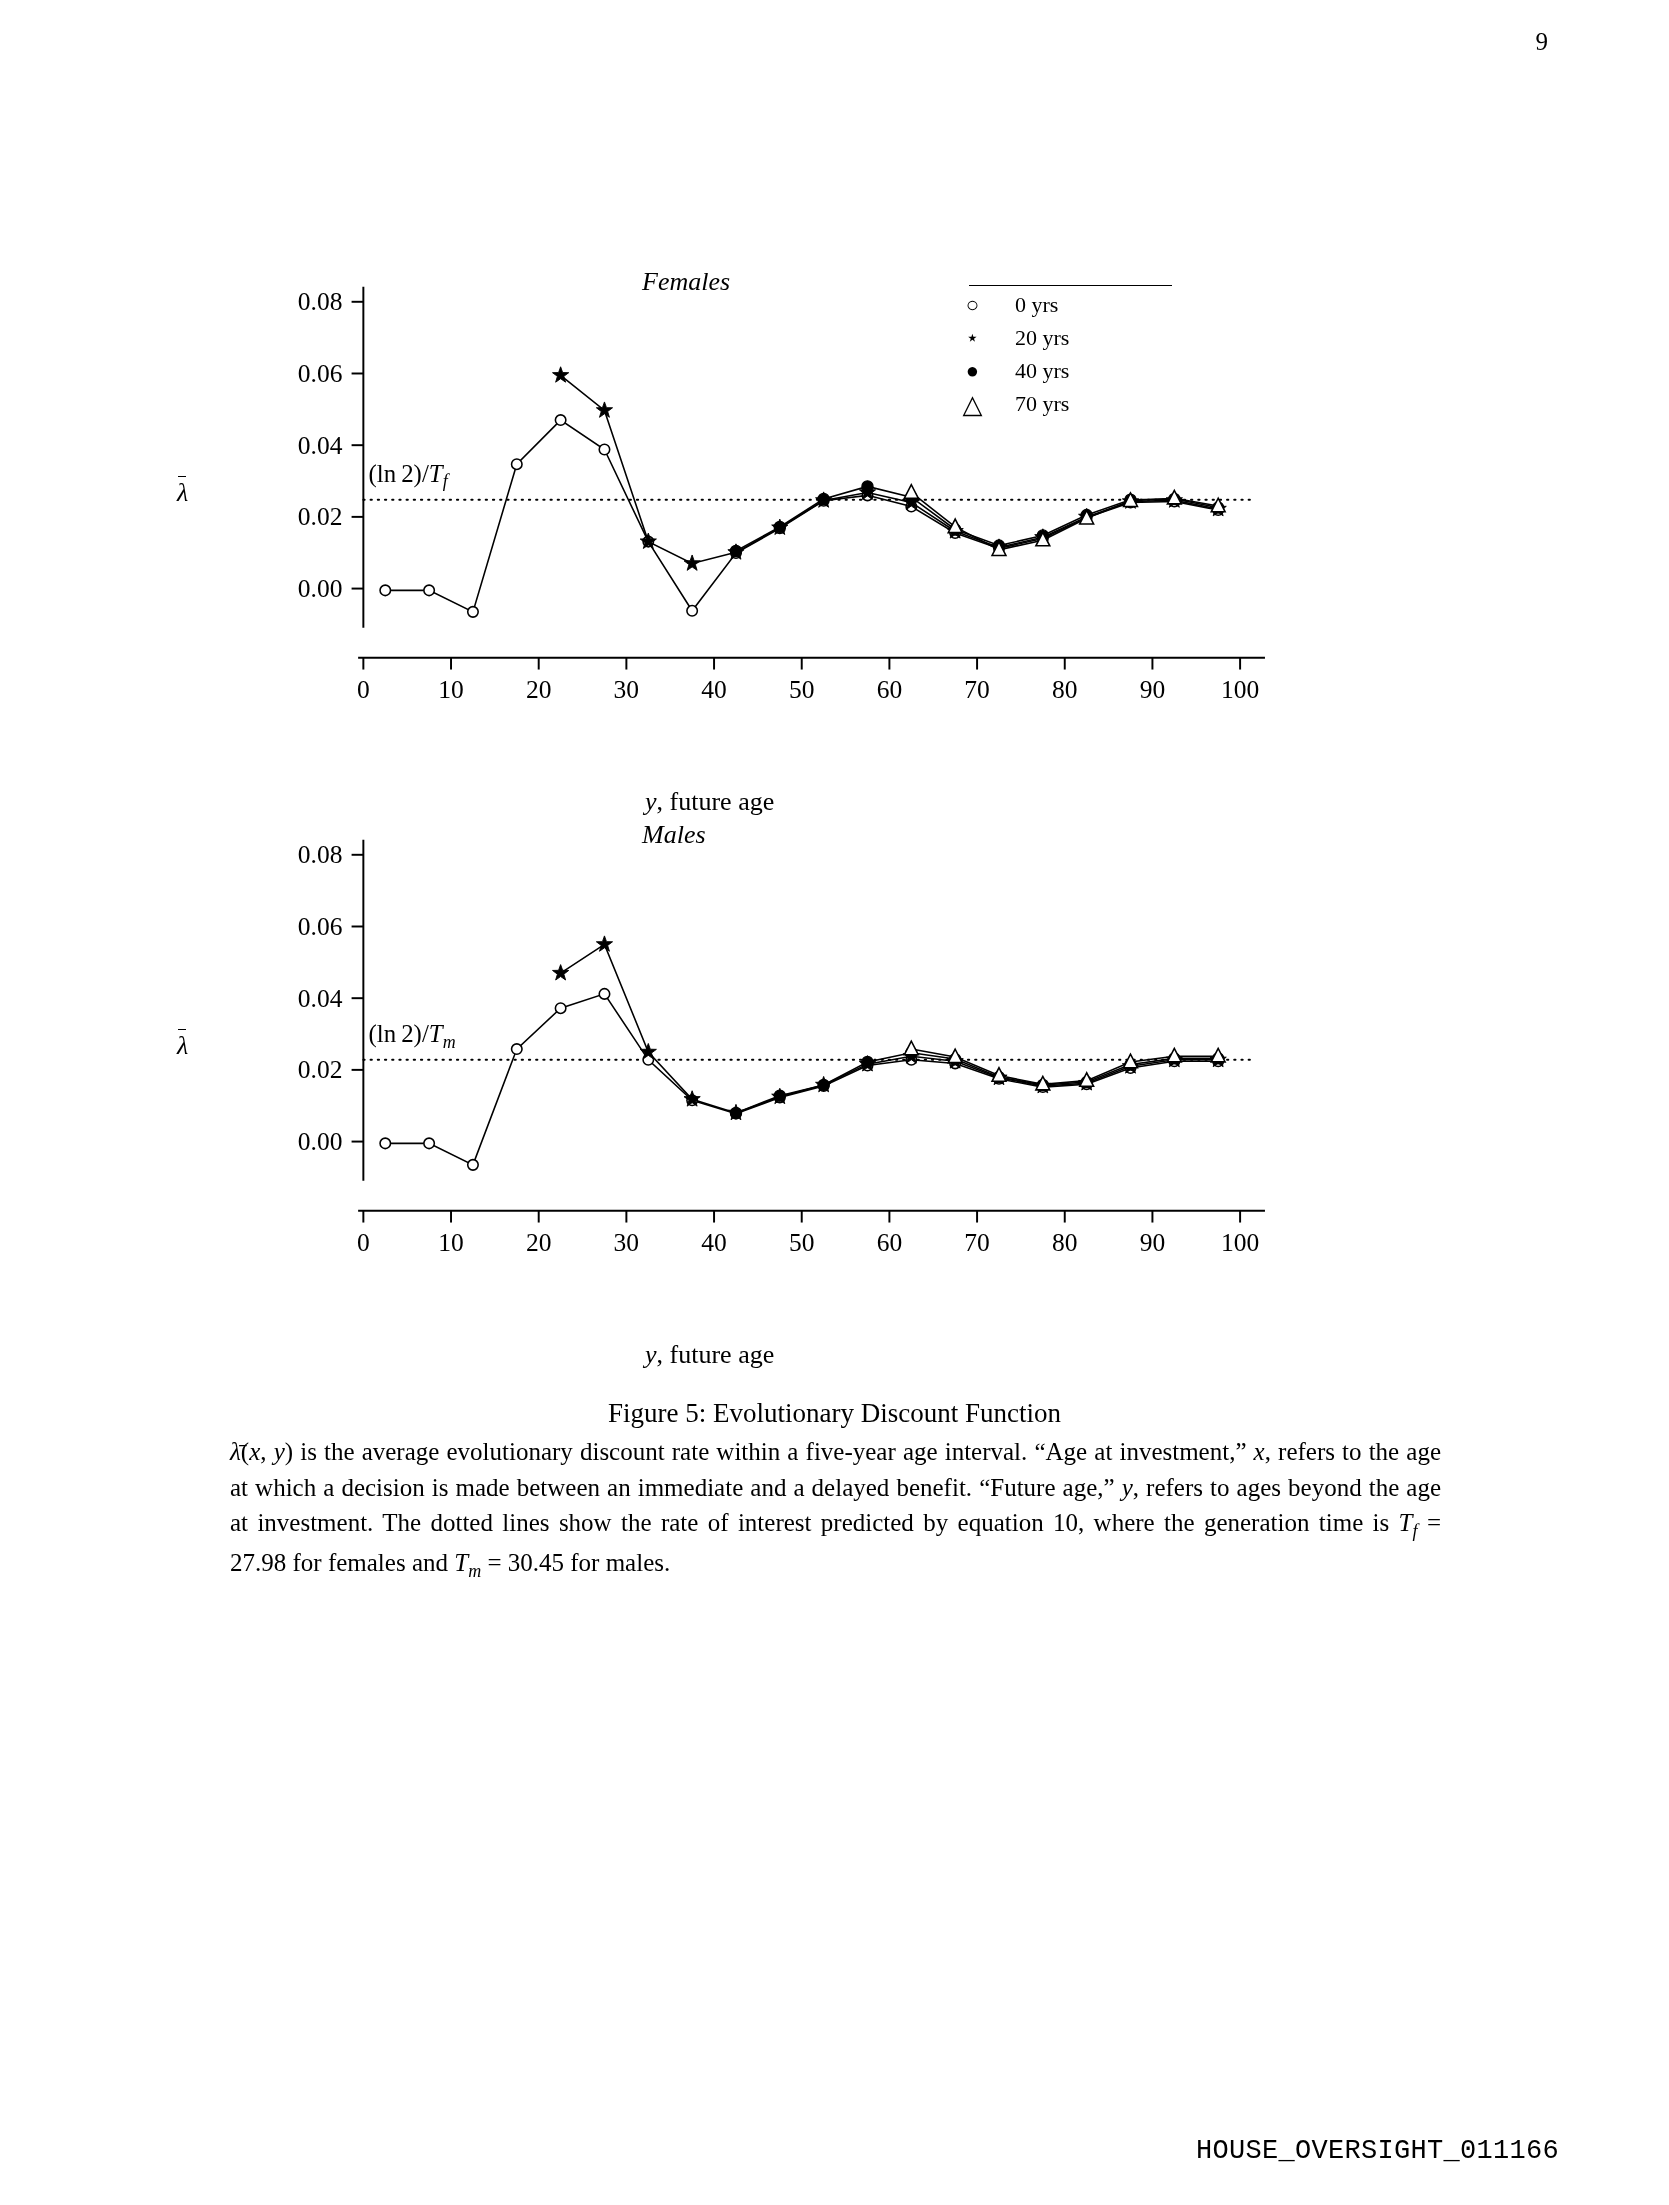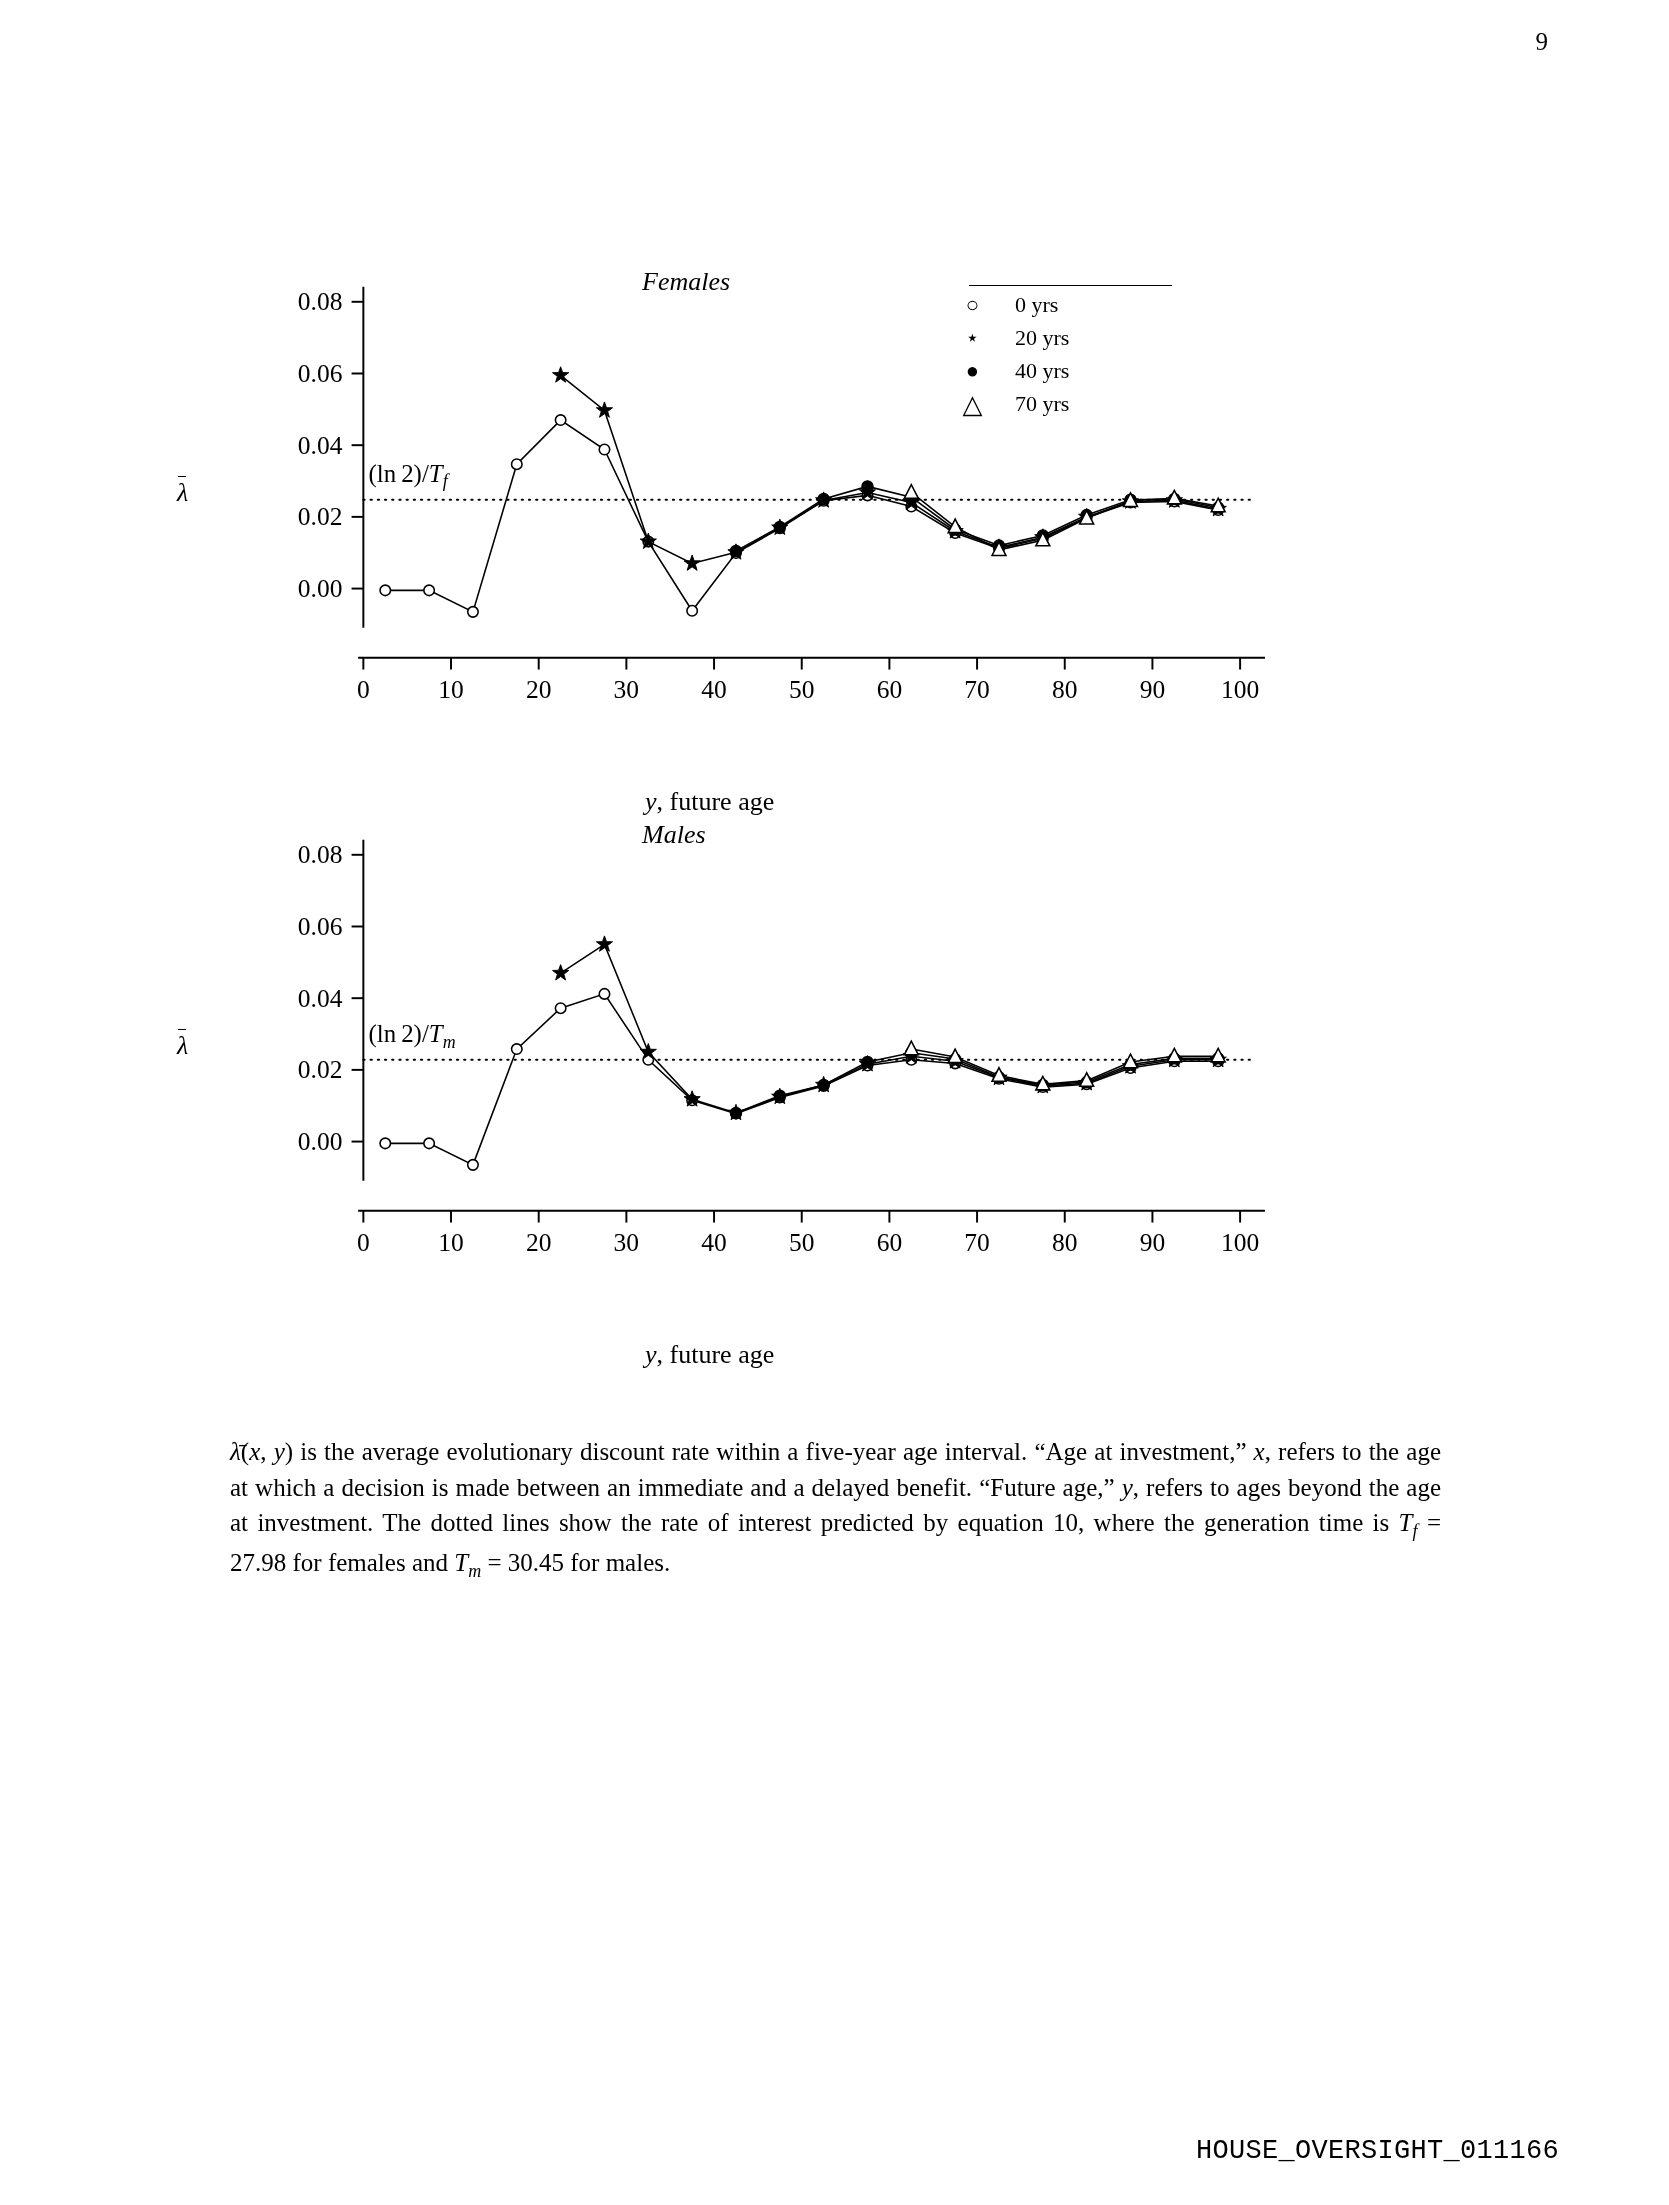--- a/index.html
+++ b/index.html
@@ -388,20 +388,21 @@
             <polygon points="1307.5,345.6 1296.9,366.3 1318.1,366.3" fill="#fff" stroke="#000" stroke-width="2.4"></polygon>
             <polygon points="1374.5,336.9 1363.9,357.5 1385.1,357.5" fill="#fff" stroke="#000" stroke-width="2.4"></polygon>
             <polygon points="1441.5,336.9 1430.9,357.5 1452.1,357.5" fill="#fff" stroke="#000" stroke-width="2.4"></polygon>
           </g>
         </svg>
       <div class="xlabel"><i class="math">y</i>, future age</div>
     </div>
 
   </div>
 
+  <div class="caption-title">Figure 5: Evolutionary Discount Function</div>
 
   <div class="caption-body">
     <p><span id="cap1"><i class="math">λ̄</i>(<i class="math">x</i>, <i class="math">y</i>) is the average evolutionary discount rate within a five-year age interval. “Age at investment,” <i class="math">x</i>, refers to the age at which a decision is made between an immediate and a delayed benefit. “Future age,” <i class="math">y</i>, refers to ages beyond the age at investment. The dotted lines show the rate of interest predicted by equation 10, where the generation time is <i class="math">T</i><sub><i class="math">f</i></sub> = 27.98 for females and <i class="math">T</i><sub><i class="math">m</i></sub> = 30.45 for males.</span></p>
   </div>
 
   <div class="footer-stamp">HOUSE_OVERSIGHT_011166</div>
 
 </div>
 
 

